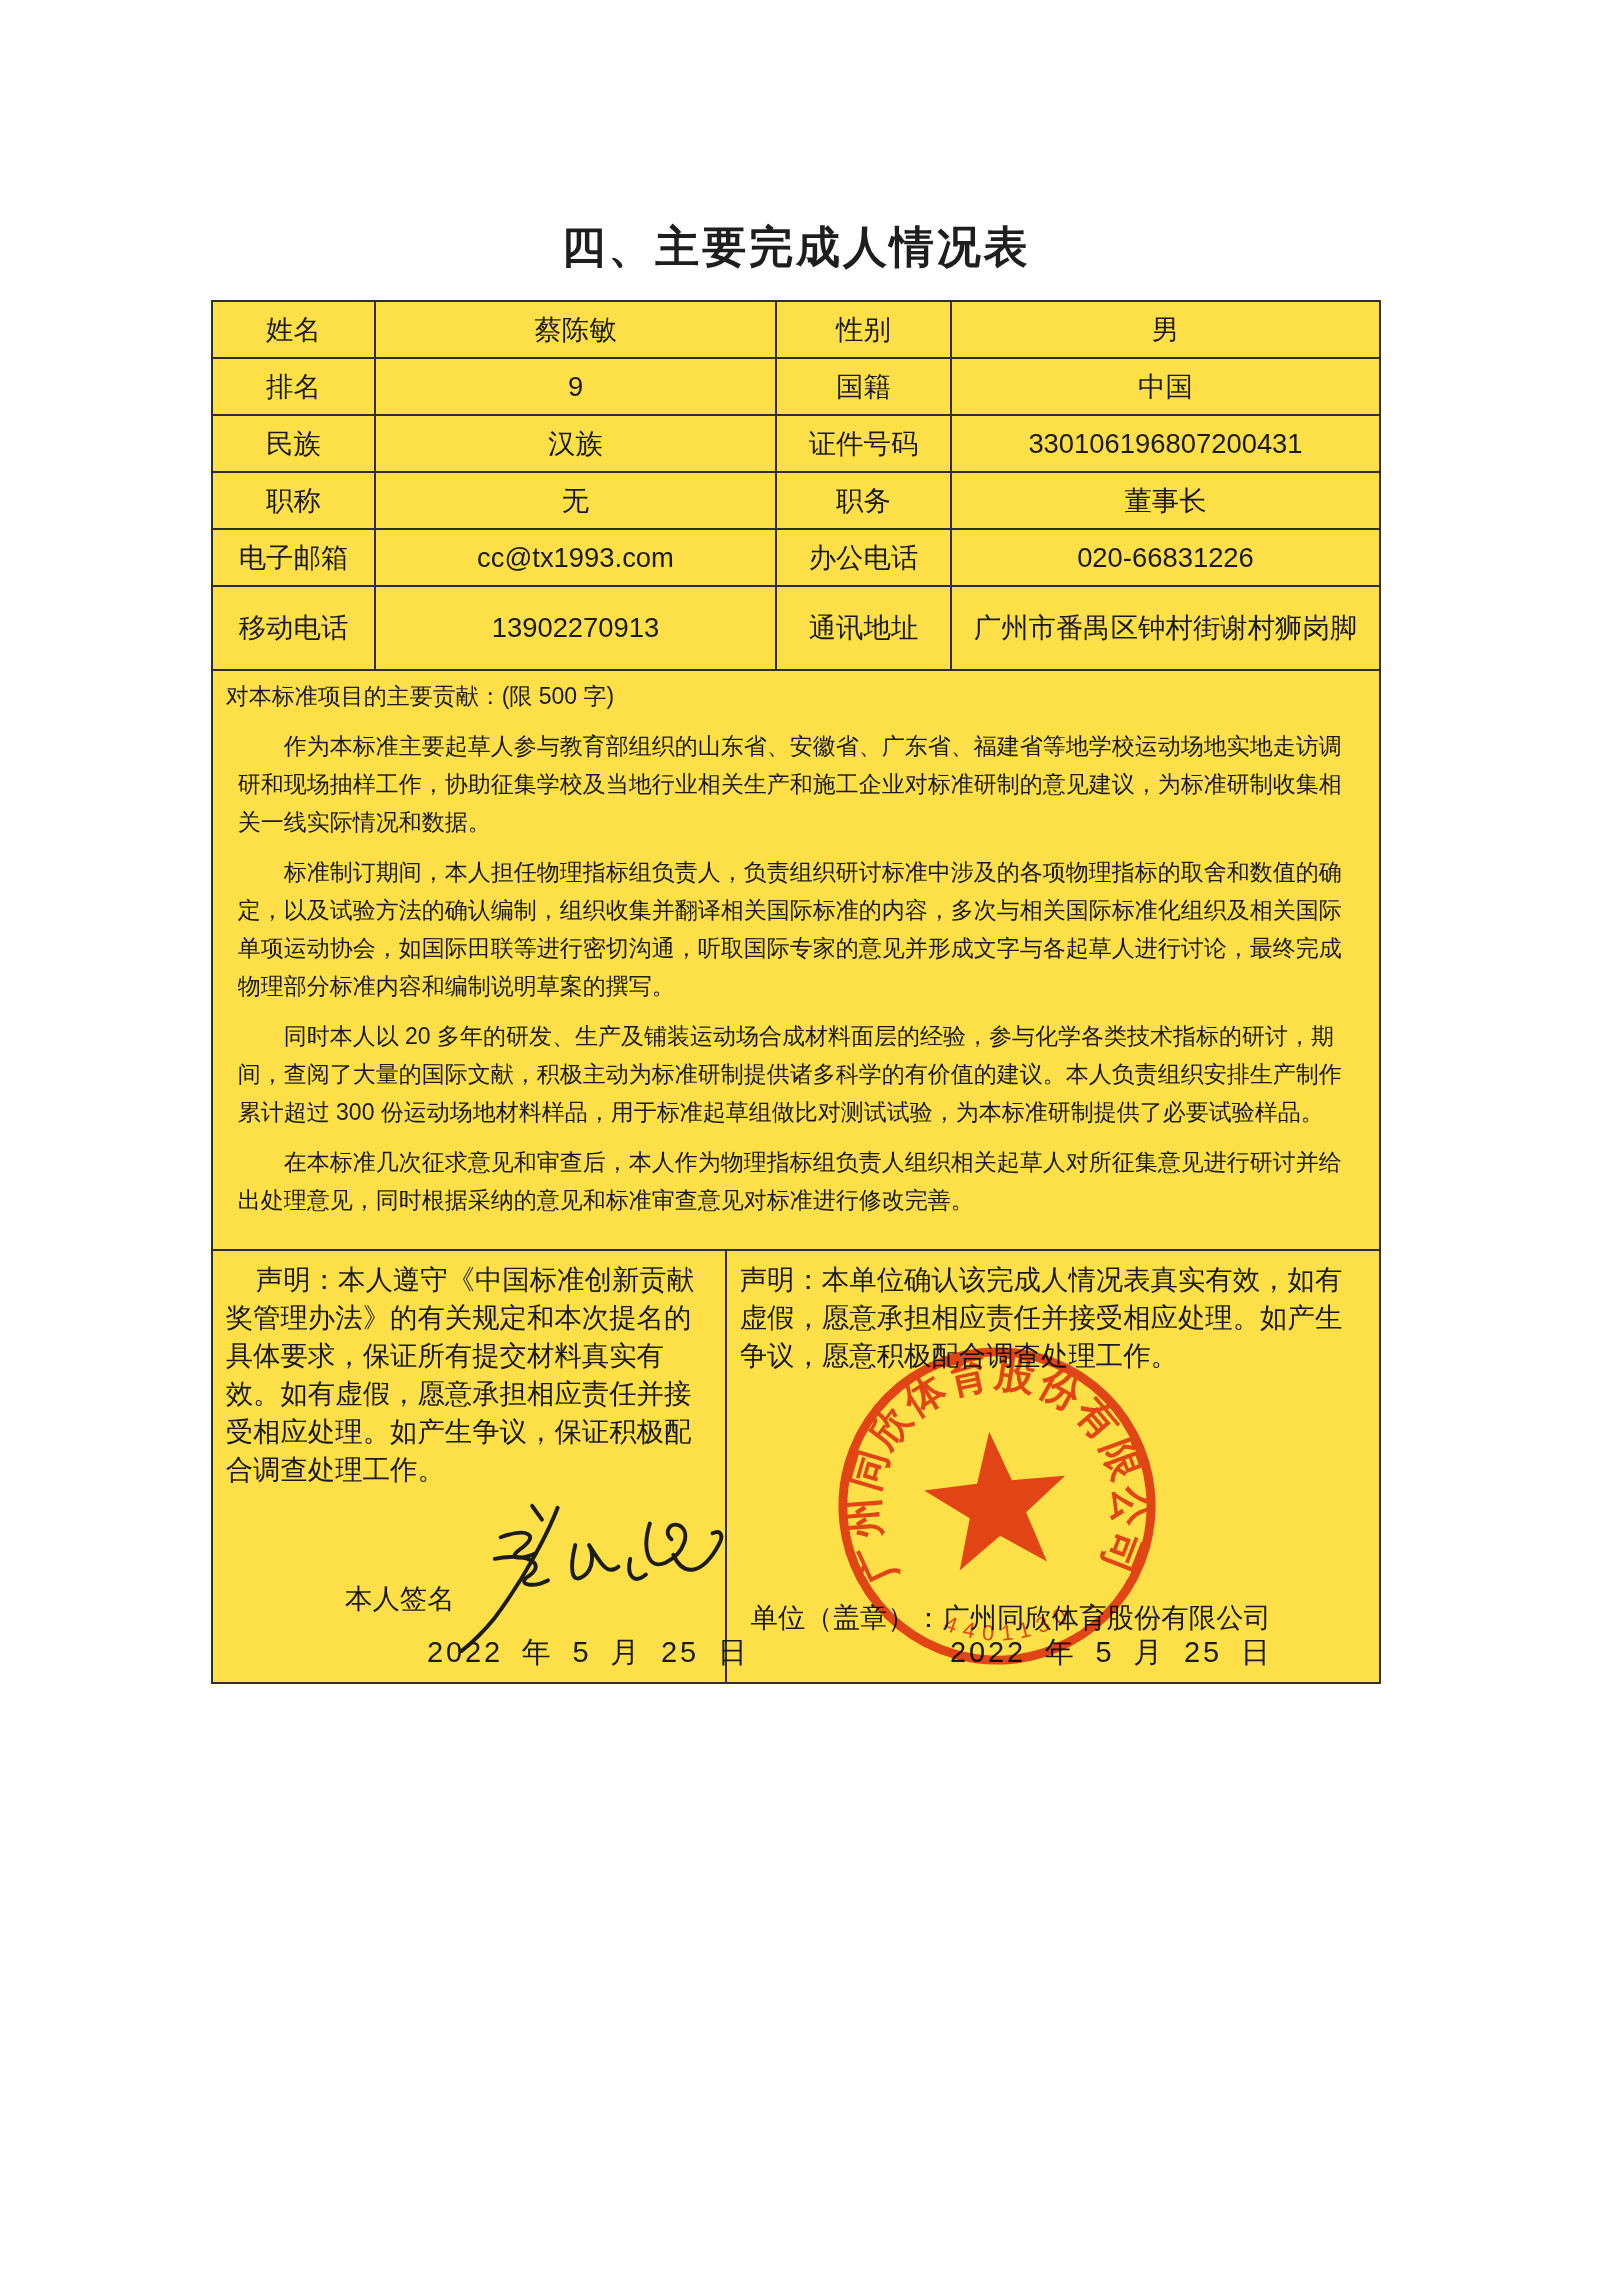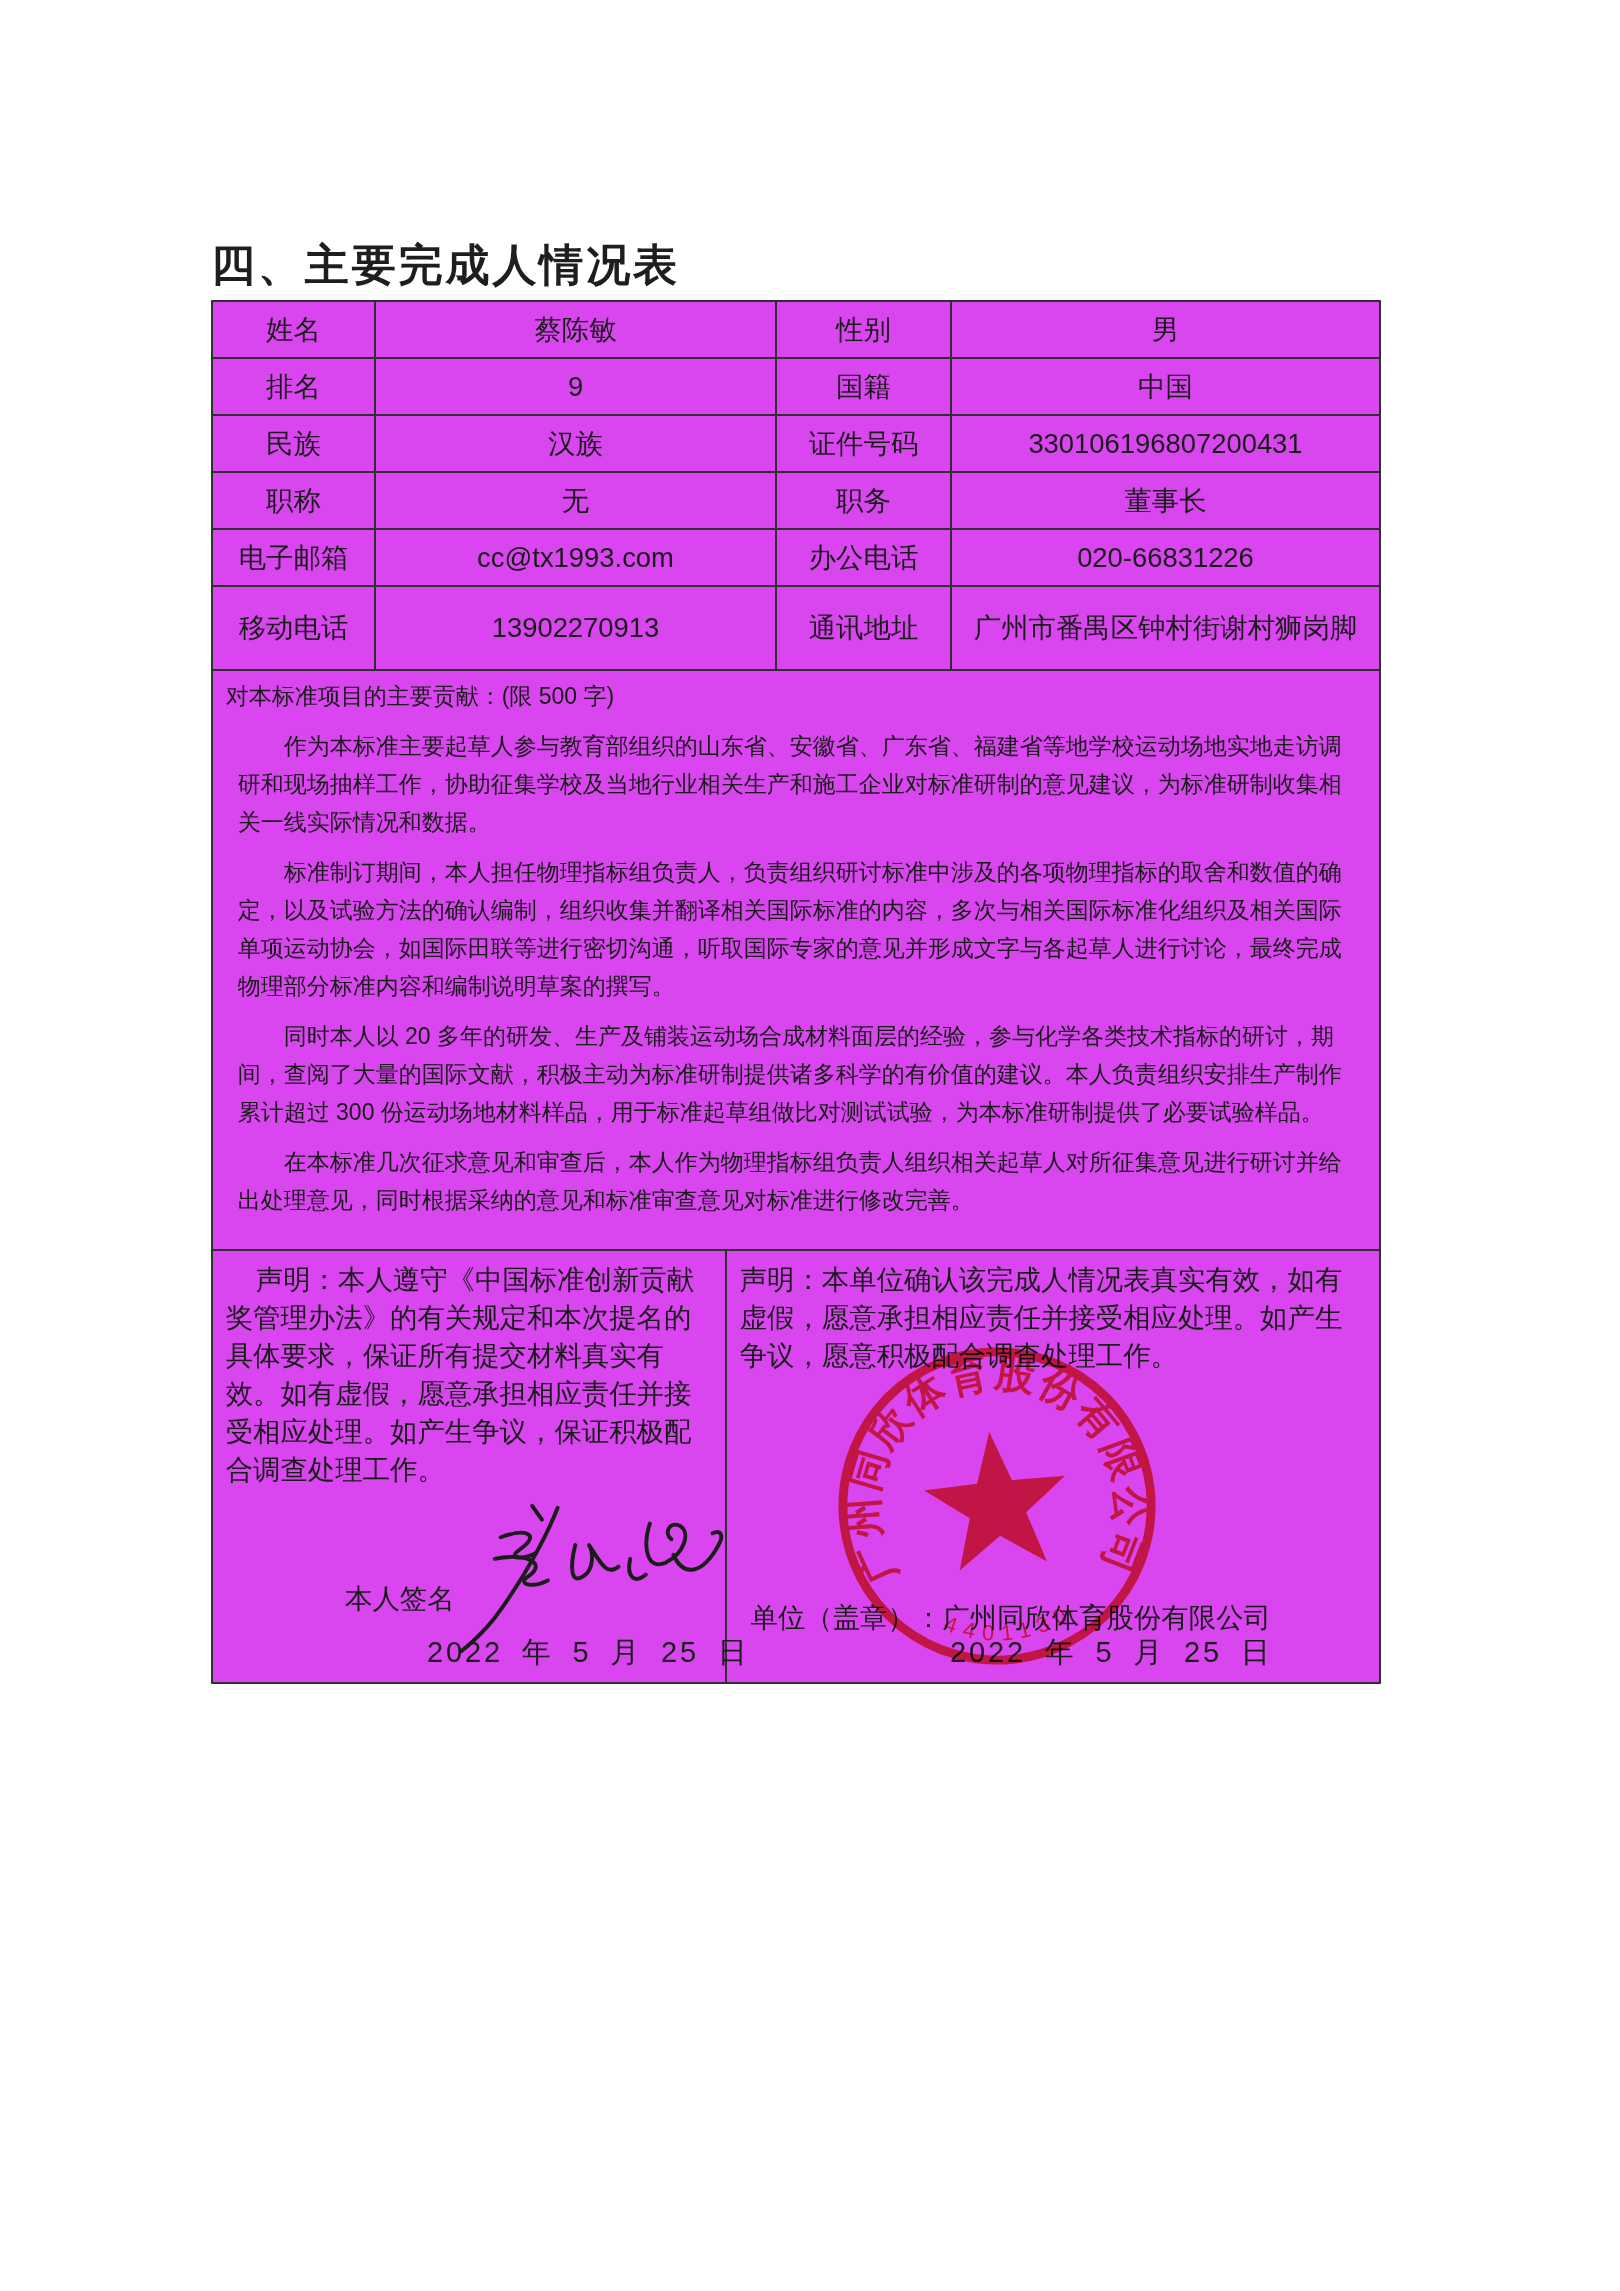--- a/index.html
+++ b/index.html
@@ -2,27 +2,27 @@
 <html><head>
 <meta charset="utf-8">
 <style>
   html,body{margin:0;padding:0;}
   body{
     width:1620px;height:2292px;position:relative;background:#ffffff;
     font-family:"Liberation Sans","DejaVu Sans",sans-serif;
     color:#1a1a1a;
   }
   .page-title{
-    position:absolute;left:211px;top:236px;width:1170px;
-    text-align:left;font-size:44px;font-weight:600;letter-spacing:2.9px;
+    position:absolute;left:211px;top:218px;width:1170px;
+    text-align:center;font-size:44px;font-weight:600;letter-spacing:2.9px;
     color:#1e1e1e;margin:0;
   }
   .doc-table{
     position:absolute;left:211px;top:300px;width:1170px;
-    border:2px solid #2f2f2f;box-sizing:border-box;background:#d946ef;
+    border:2px solid #2f2f2f;box-sizing:border-box;background:#fde047;
   }
   .info-grid{
     display:grid;
     grid-template-columns:163px 401px 175px 1fr;
     grid-template-rows:57px 57px 57px 57px 57px 84px;
   }
   .cell{
     border-right:2px solid #2f2f2f;border-bottom:2px solid #2f2f2f;
     box-sizing:border-box;
     display:flex;align-items:center;justify-content:center;

